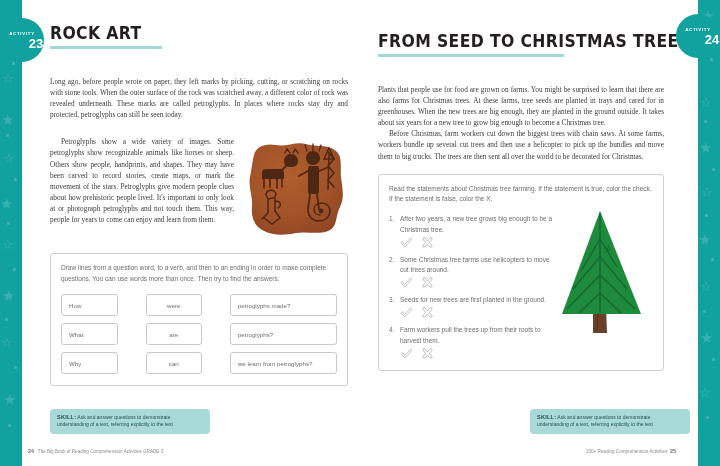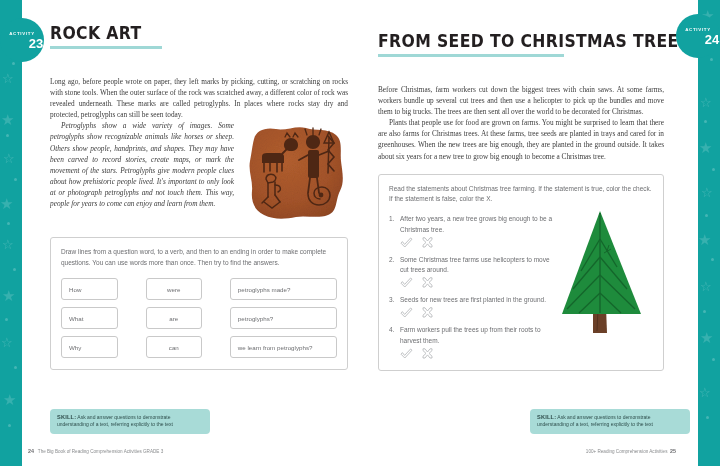--- a/index.html
+++ b/index.html
@@ -306,21 +306,21 @@
   <div class="page left">
     <div class="page-inner" style="top:0;">
 
       <div class="activity-title">ROCK ART</div>
       <div class="title-rule"></div>
 
       <div class="body-copy">
         <p>Long ago, before people wrote on paper, they left marks by picking, cutting, or scratching on rocks with stone tools. When the outer surface of the rock was scratched away, a different color of rock was revealed underneath. These marks are called petroglyphs. In places where rocks stay dry and protected, petroglyphs can still be seen today.</p>
       </div>
 
-      <div class="body-copy narrow-wrap" style="margin-top:0;font-style:italic;">
+      <div class="body-copy narrow-wrap" style="margin-top:16px;">
         <div class="rock-float">
           <div class="rock-art">
             <svg width="104" height="98" viewBox="0 0 104 98">
               <defs>
                 <radialGradient id="rockgrad" cx="42%" cy="35%" r="78%">
                   <stop offset="0%" stop-color="#B4602F"></stop>
                   <stop offset="60%" stop-color="#A5542A"></stop>
                   <stop offset="100%" stop-color="#8E4622"></stop>
                 </radialGradient>
                 <filter id="grain">
@@ -409,22 +409,22 @@
     </div>
   </div>
 
   <div class="page right">
     <div class="page-inner" style="top:8px;">
 
       <div class="activity-title">FROM SEED TO CHRISTMAS TREE</div>
       <div class="title-rule wide"></div>
 
       <div class="body-copy">
+        <p>Plants that people use for food are grown on farms. You might be surprised to learn that there are also farms for Christmas trees. At these farms, tree seeds are planted in trays and cared for in greenhouses. When the new trees are big enough, they are planted in the ground outside. It takes about six years for a new tree to grow big enough to become a Christmas tree.</p>
         <p>Before Christmas, farm workers cut down the biggest trees with chain saws. At some farms, workers bundle up several cut trees and then use a helicopter to pick up the bundles and move them to big trucks. The trees are then sent all over the world to be decorated for Christmas.</p>
-        <p>Plants that people use for food are grown on farms. You might be surprised to learn that there are also farms for Christmas trees. At these farms, tree seeds are planted in trays and cared for in greenhouses. When the new trees are big enough, they are planted in the ground outside. It takes about six years for a new tree to grow big enough to become a Christmas tree.</p>
       </div>
 
       <div class="exercise">
         <div class="exercise-instructions">Read the statements about Christmas tree farming. If the statement is true, color the check. If the statement is false, color the X.</div>
 
         <div class="statements">
 
           <div class="statement">
             <div class="statement-num">1.</div>
             <div class="statement-body">

